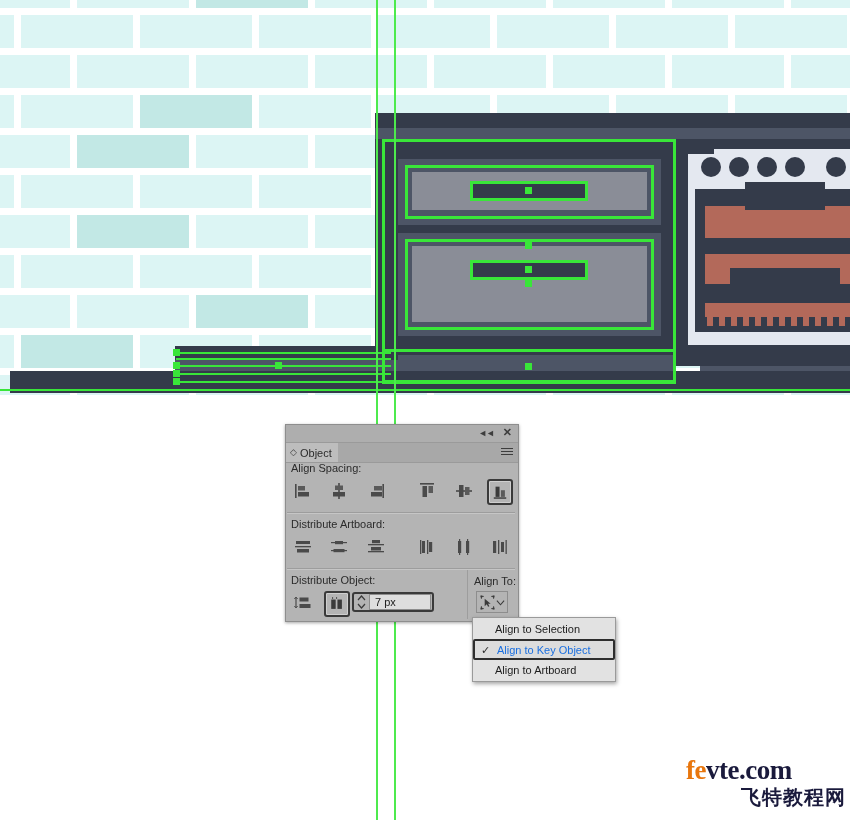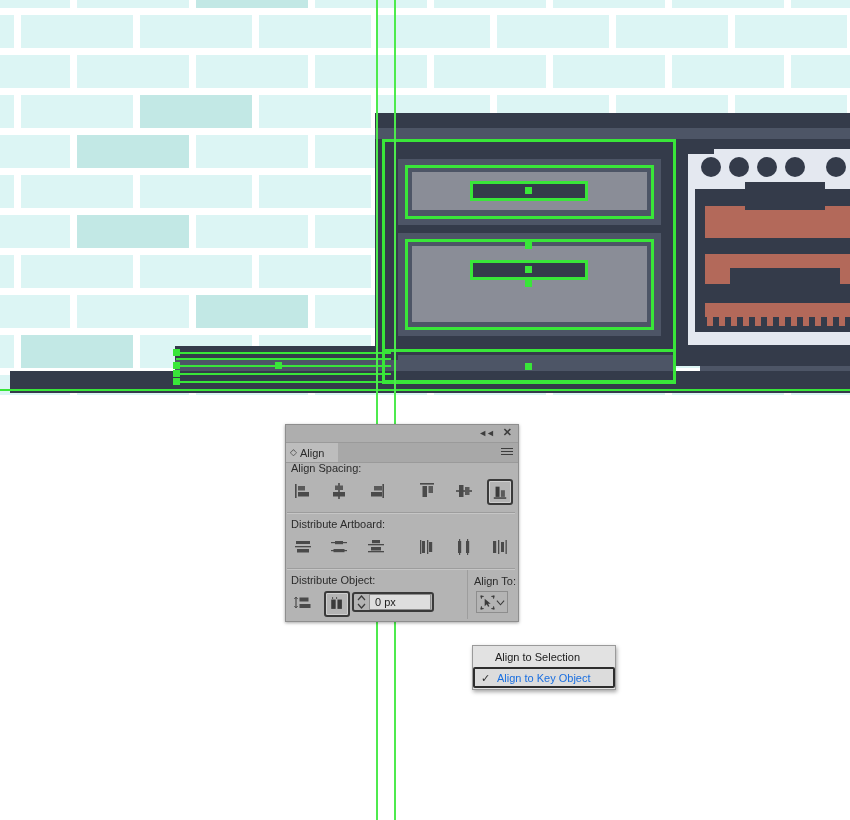--- a/index.html
+++ b/index.html
@@ -100,21 +100,20 @@
     display:flex;align-items:center;justify-content:center;
   }
 
   
   .menu{
     position:absolute;left:472px;top:617px;width:142px;
     background:#e2e2e2;border:1px solid #9a9a9a;
     box-shadow:1px 2px 4px rgba(0,0,0,.35);
     font-size:11px;color:#1c1c1c;
     padding:1px 0;
-    margin-top:28px;
   }
   .menu-item{
     height:20px;display:flex;align-items:center;
     padding-left:22px;box-sizing:border-box;position:relative;
     white-space:nowrap;
   }
   .menu-item.highlight{
     color:#1a6fe0;
     border:2px solid #2d2d2d;border-radius:2px;
     background:#dcdcdc;height:21px;
@@ -331,21 +330,21 @@
   <div class="panel">
 
     <div class="panel-topbar">
       <span class="collapse-ico">◄◄</span>
       <span class="close-ico">✕</span>
     </div>
 
     <div class="panel-tabrow">
       <div class="tab">
         <span class="tab-diamond">◇</span>
-        <span>Align</span>
+        <span>Object</span>
       </div>
       <div class="hamburger">
         <i></i>
           <i></i>
           <i></i>
       </div>
     </div>
   </div>
 
   <div class="sec-label" style="left:291px;top:462px;">Align Spacing:</div>
@@ -472,21 +471,21 @@
       </svg>
   </div>
 
   <div class="spin">
     <div class="spin-arrows">
       <svg width="9" height="14" viewBox="0 0 9 14">
           <path d="M1 5 L4.5 1 L8 5" fill="none" stroke="#3a3a3a" stroke-width="1.2"></path>
           <path d="M1 9 L4.5 13 L8 9" fill="none" stroke="#3a3a3a" stroke-width="1.2"></path>
         </svg>
     </div>
-    <div class="spin-field">0 px</div>
+    <div class="spin-field">7 px</div>
   </div>
 
   <div class="alignto-btn">
     <svg width="15" height="15" viewBox="0 0 16 16">
       <path d="M1.5 1.5 L4 1.5 M1.5 1.5 L1.5 4 M14.5 1.5 L12 1.5 M14.5 1.5 L14.5 4 M1.5 14.5 L4 14.5 M1.5 14.5 L1.5 12 M14.5 14.5 L12 14.5 M14.5 14.5 L14.5 12" stroke="#3a3a3a" stroke-width="1" fill="none"></path>
       <rect x="0.5" y="0.5" width="2" height="2" fill="#3a3a3a"></rect>
       <rect x="13.5" y="0.5" width="2" height="2" fill="#3a3a3a"></rect>
       <rect x="0.5" y="13.5" width="2" height="2" fill="#3a3a3a"></rect>
       <rect x="13.5" y="13.5" width="2" height="2" fill="#3a3a3a"></rect>
       <path d="M5 4 L5 12 L7.2 9.8 L8.6 12.6 L10 11.9 L8.6 9.2 L11.4 9.2 Z" fill="#3a3a3a"></path>
@@ -497,16 +496,25 @@
   </div>
 
   <div class="menu">
     <div class="menu-item">
       <span>Align to Selection</span>
     </div>
     <div class="menu-item highlight">
       <span class="menu-check">✓</span>
       <span>Align to Key Object</span>
     </div>
-  </div>
-
+    <div class="menu-item">
+      <span>Align to Artboard</span>
+    </div>
+  </div>
+
+  <div class="wm">
+    <div class="wm-line1">
+      <span class="o">fe</span><span>vte.com</span>
+    </div>
+    <div class="wm-line2">飞特教程网</div>
+  </div>
 
 </div>
 
 </body></html>

